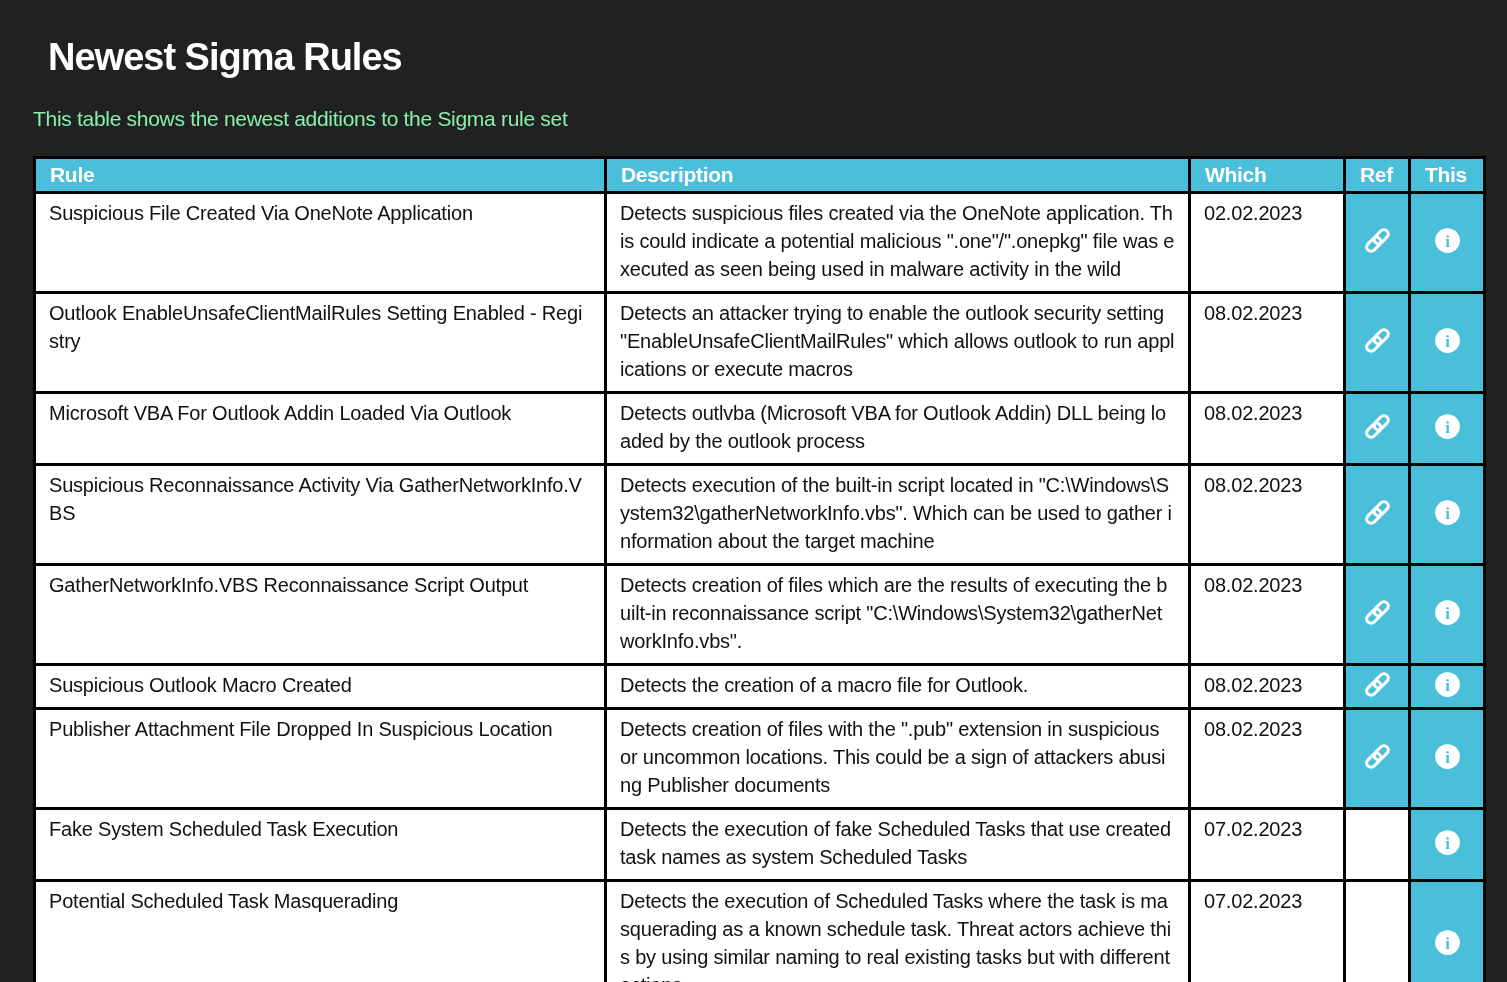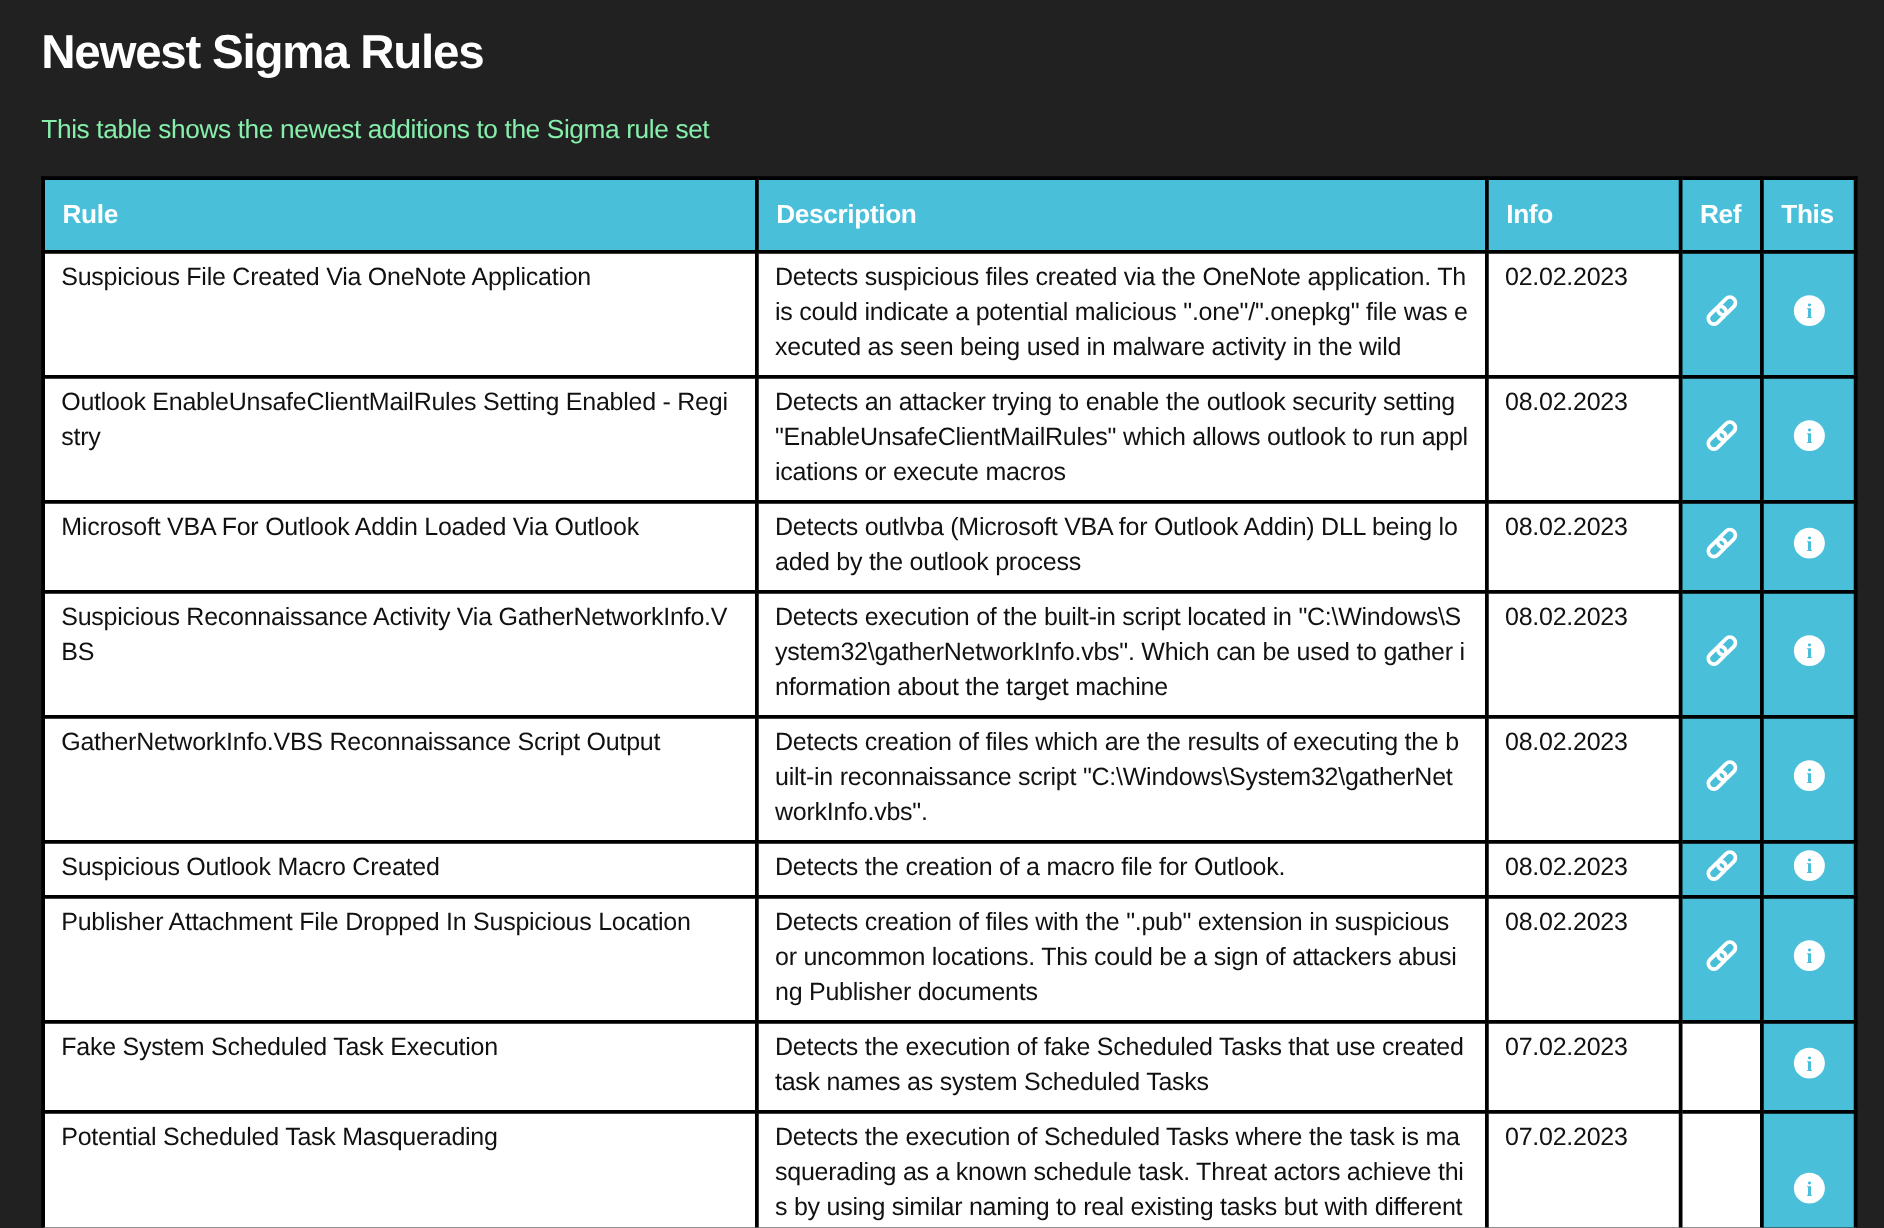--- a/index.html
+++ b/index.html
@@ -17,21 +17,21 @@
     width: 1507px;
     height: 982px;
     overflow: hidden;
     background: var(--bg);
     font-family: "Liberation Sans", sans-serif;
   }
   .page {
     padding: 20px 24px 0 33px;
   }
   h1.page-title {
-    margin: 0;
+    margin: 15px;
     color: #ffffff;
     font-size: 38px;
     font-weight: bold;
     letter-spacing: -1px;
     line-height: 1.2;
   }
   p.page-subtitle {
     margin: 26px 0 25px 0;
     color: #86efac;
     font-size: 21px;
@@ -46,21 +46,21 @@
   .rules-table th,
   .rules-table td {
     border: 3px solid var(--border);
   }
   .rules-table th {
     background: var(--accent);
     color: var(--header-text);
     font-size: 21px;
     font-weight: bold;
     text-align: left;
-    padding: 16px 14px;
+    padding: 4px 14px;
     height: 35px;
     letter-spacing: -0.3px;
   }
   .rules-table td.text-cell {
     background: var(--cell-bg);
     color: var(--cell-text);
     font-size: 20px;
     line-height: 28px;
     padding: 5px 13px 8px 13px;
     vertical-align: top;
@@ -98,21 +98,21 @@
       <col style="width:571px">
       <col style="width:584px">
       <col style="width:155px">
       <col style="width:65px">
       <col style="width:75px">
     </colgroup>
     <thead>
       <tr id="header-row">
           <th>Rule</th>
           <th>Description</th>
-          <th>Info</th>
+          <th>Which</th>
           <th>Ref</th>
           <th>This</th>
         </tr>
     </thead>
     <tbody id="table-body">
         <tr>
     <td class="text-cell breakable">Suspicious File Created Via OneNote Application</td>
     <td class="text-cell breakable">Detects suspicious files created via the OneNote application. This could indicate a potential malicious ".one"/".onepkg" file was executed as seen being used in malware activity in the wild</td>
     <td class="text-cell">02.02.2023</td>
     <td class="icon-cell filled">

